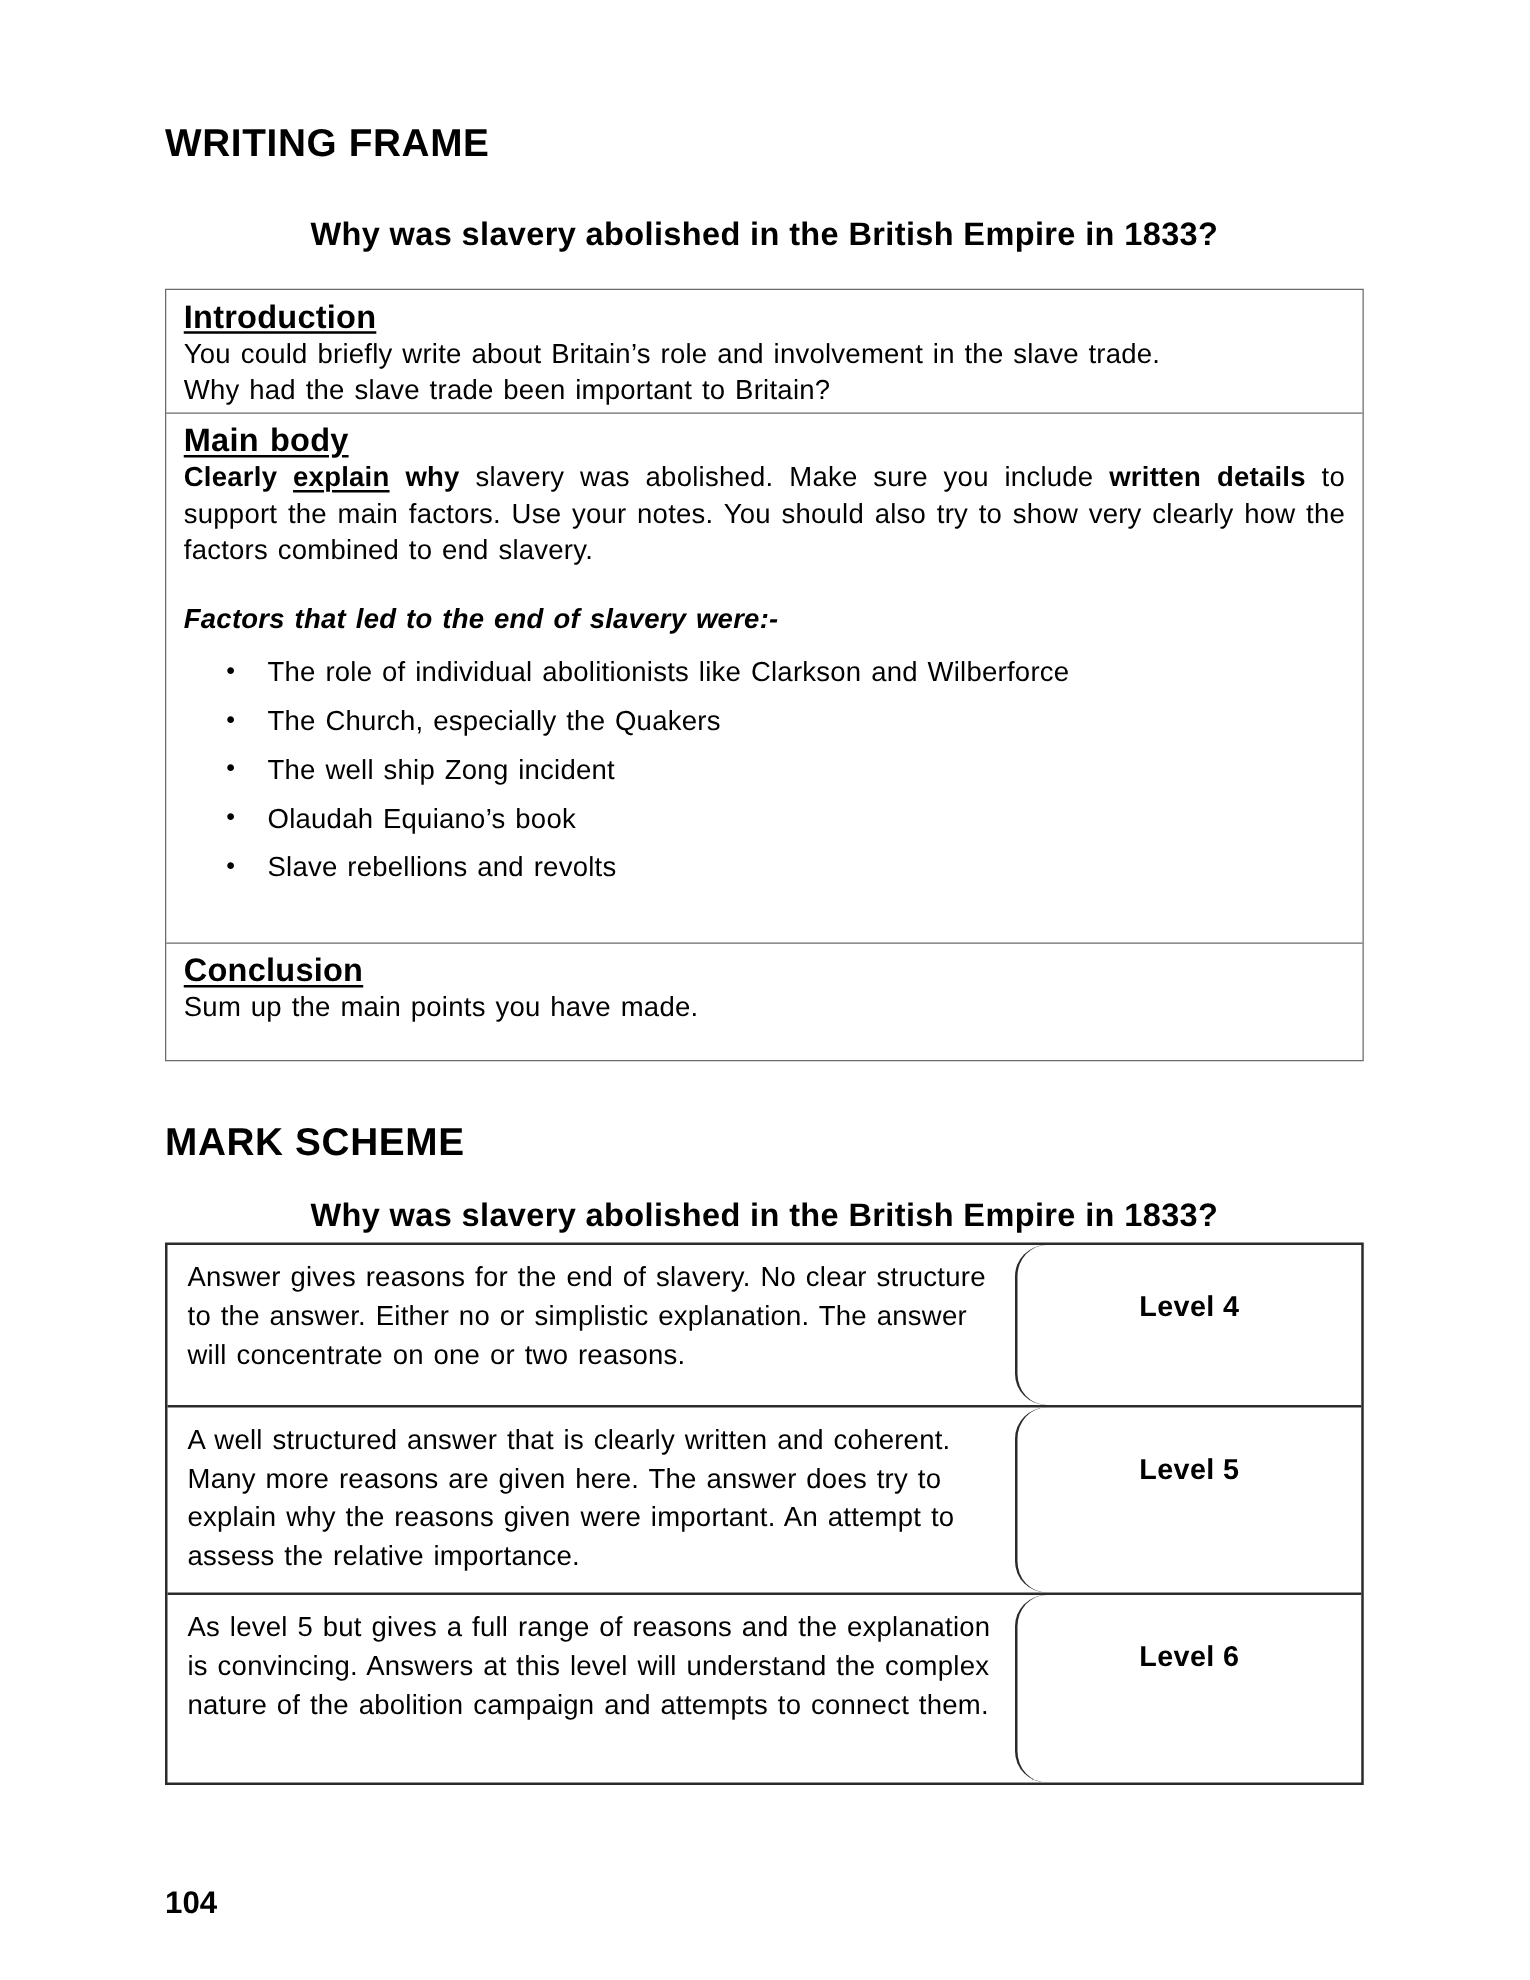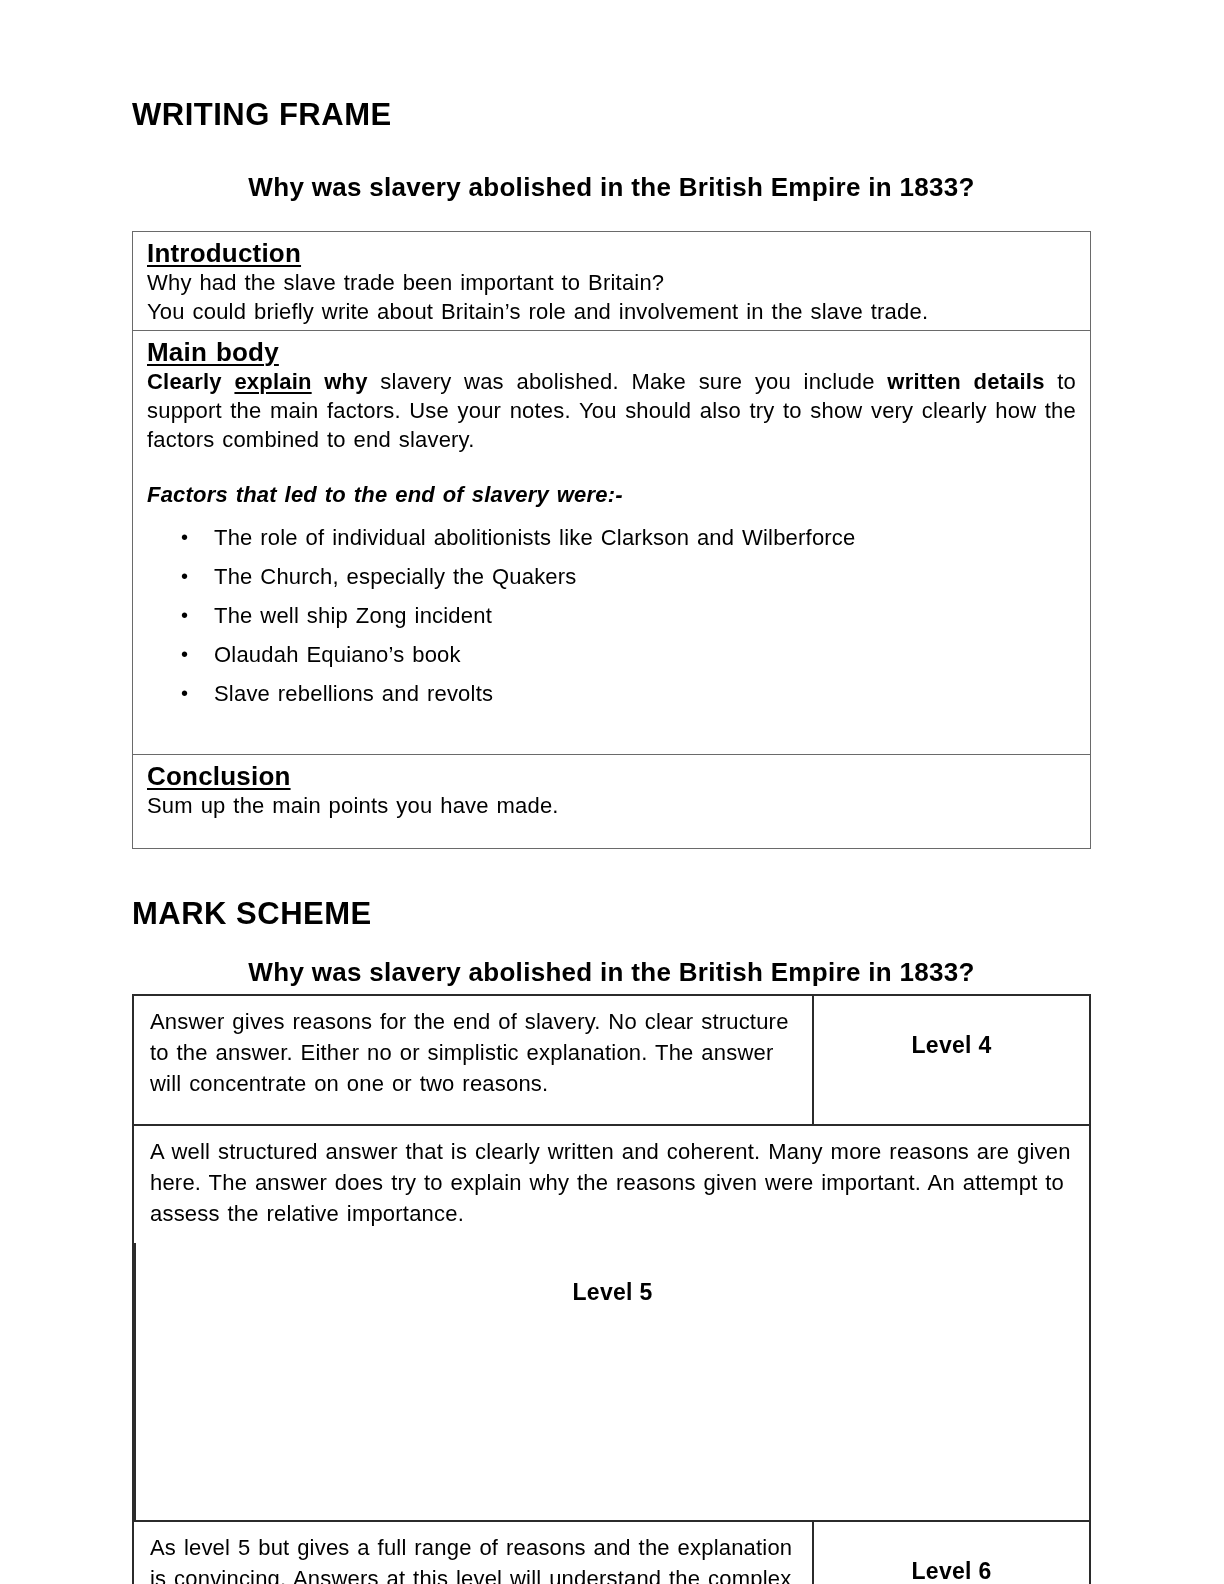--- a/index.html
+++ b/index.html
@@ -100,23 +100,24 @@
     word-spacing: 1.5px;
   }
   .ms-level {
     flex: 0 0 277px;
     border-left: 2px solid #2b2b2b;
     text-align: center;
     padding-top: 36px;
     font-size: 23px;
     font-weight: bold;
     letter-spacing: 0.3px;
+    border-radius: 25px;
   }
   .ms-row-1 { min-height: 128px; }
-  .ms-row-2 { min-height: 150px; flex-direction: column; }
+  .ms-row-2 { min-height: 150px; }
   .ms-row-3 { min-height: 152px; }
 
   
   .page-number {
     margin-top: 80px;
     margin-right: 29px;
     text-align: left;
     font-size: 25px;
     font-weight: bold;
   }
@@ -127,22 +128,22 @@
 <div class="page">
 
   <div class="doc-title">WRITING FRAME</div>
 
   <div class="doc-question">Why was slavery abolished in the British Empire in 1833?</div>
 
   <div class="frame-box">
 
     <div class="frame-section sec-intro">
       <div class="sec-heading">Introduction</div>
+      <div>You could briefly write about Britain’s role and involvement in the slave trade.</div>
       <div>Why had the slave trade been important to Britain?</div>
-      <div>You could briefly write about Britain’s role and involvement in the slave trade.</div>
     </div>
 
     <div class="frame-section sec-main">
       <div class="sec-heading">Main body</div>
       <div class="mb-para"><span class="b">Clearly </span><span class="bu">explain</span><span class="b"> why</span><span> slavery was abolished. Make sure you include </span><span class="b">written details</span><span> to support the main factors. Use your notes. You should also try to show very clearly how the factors combined to end slavery.</span></div>
 
       <div class="factors-heading">Factors that led to the end of slavery were:-</div>
 
       <ul class="factors-list">
         <li>

